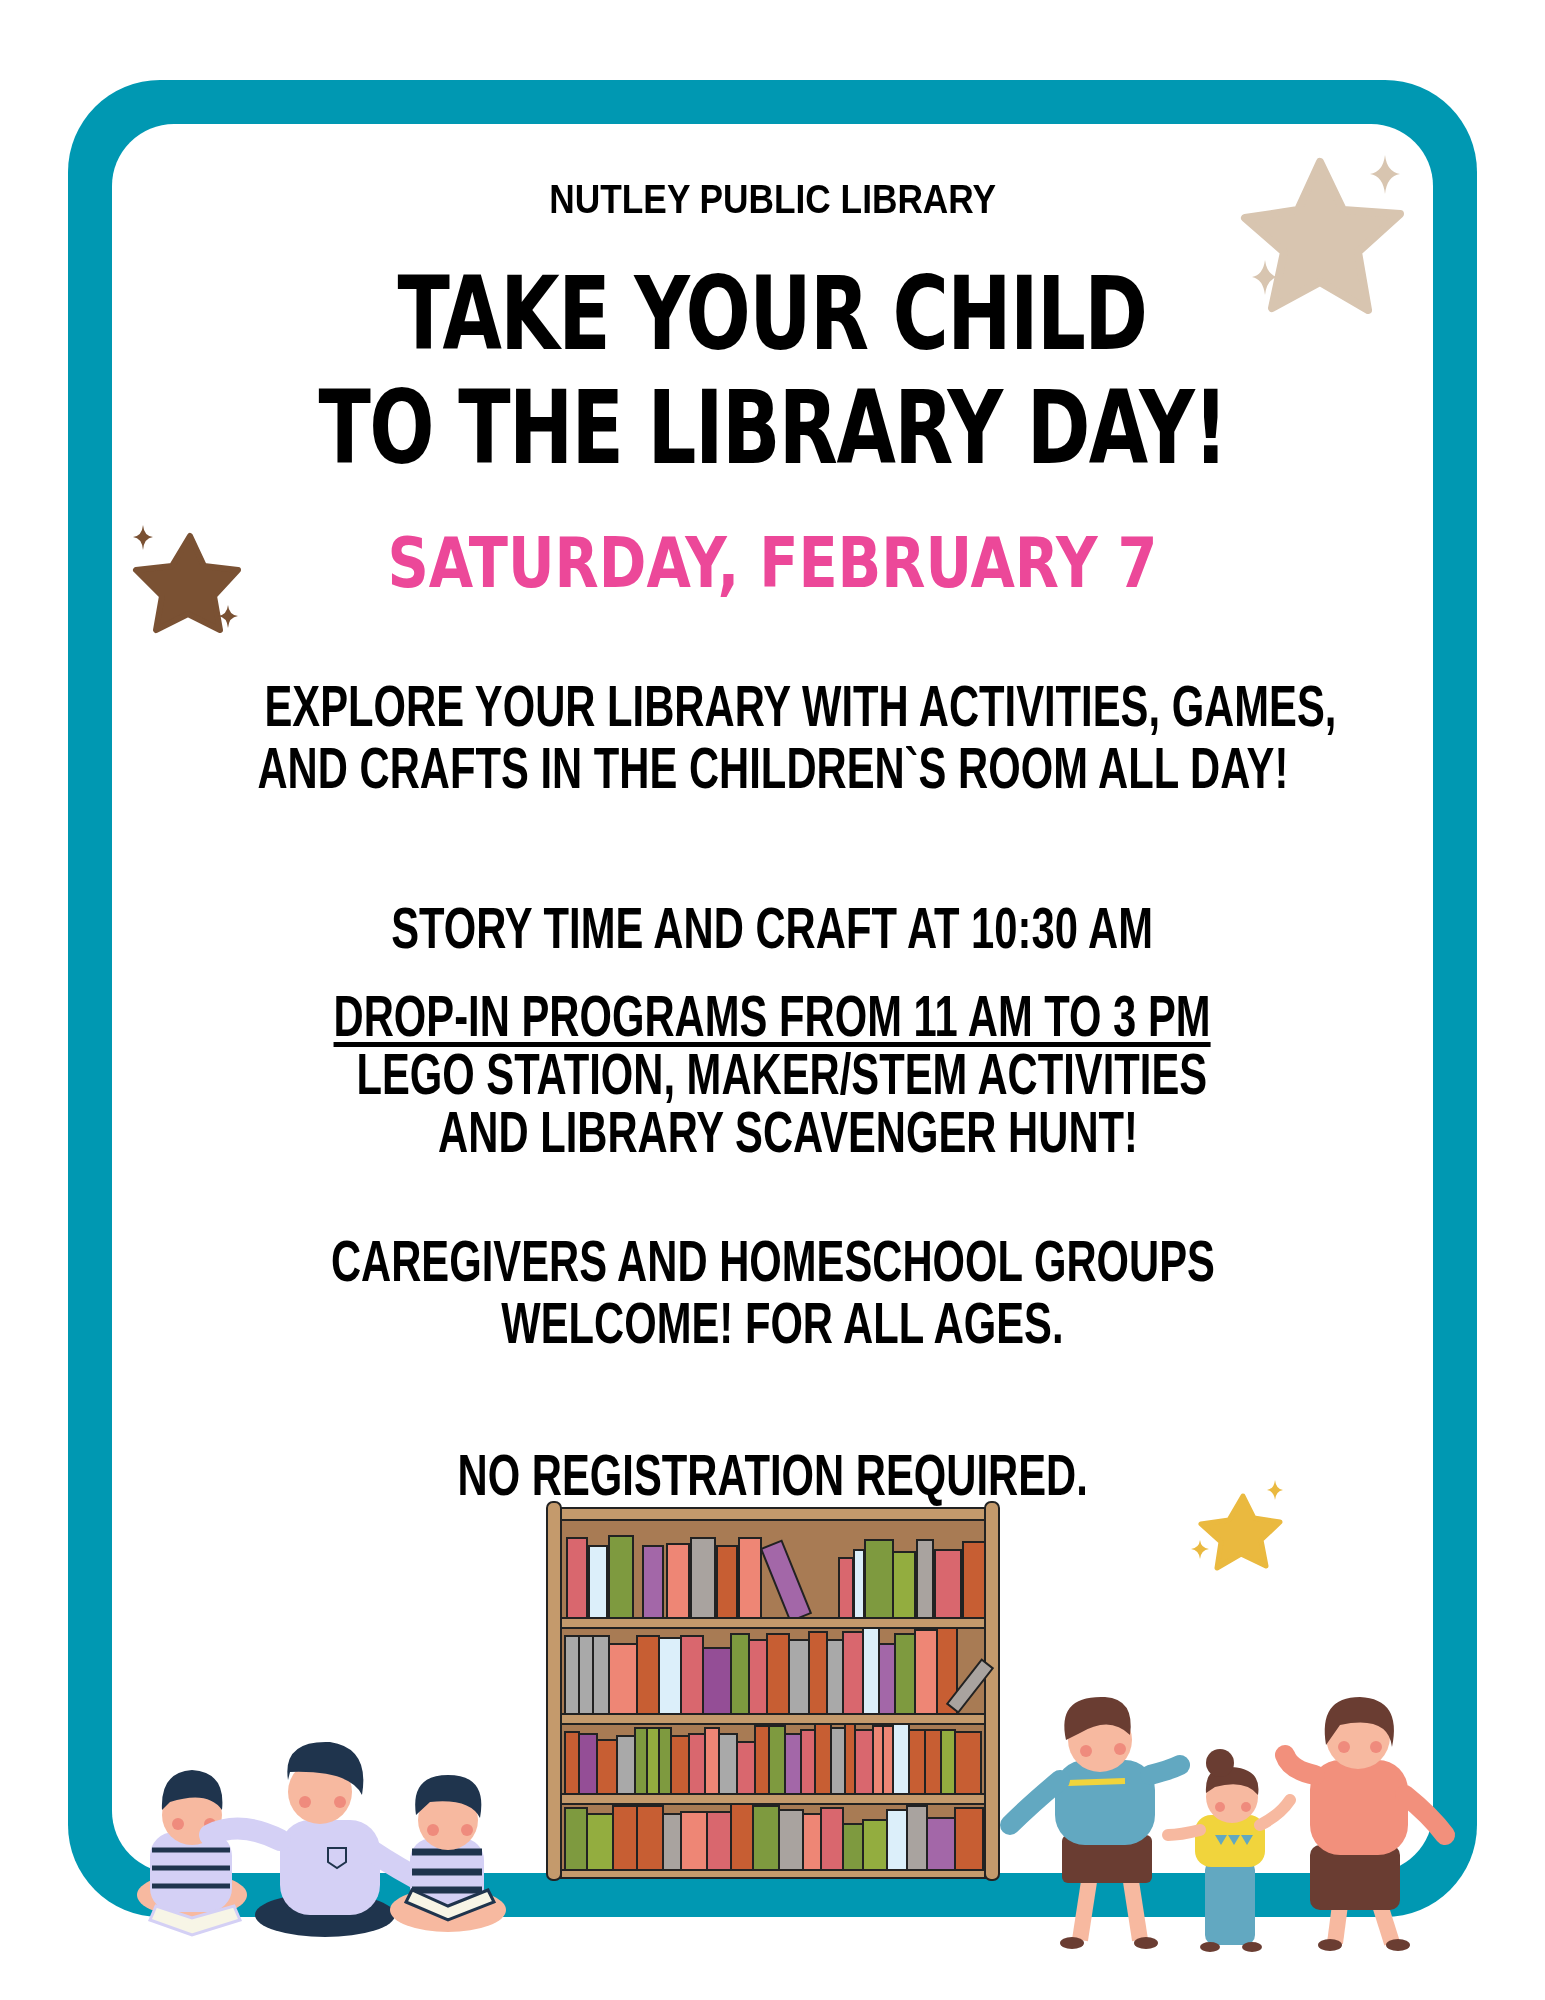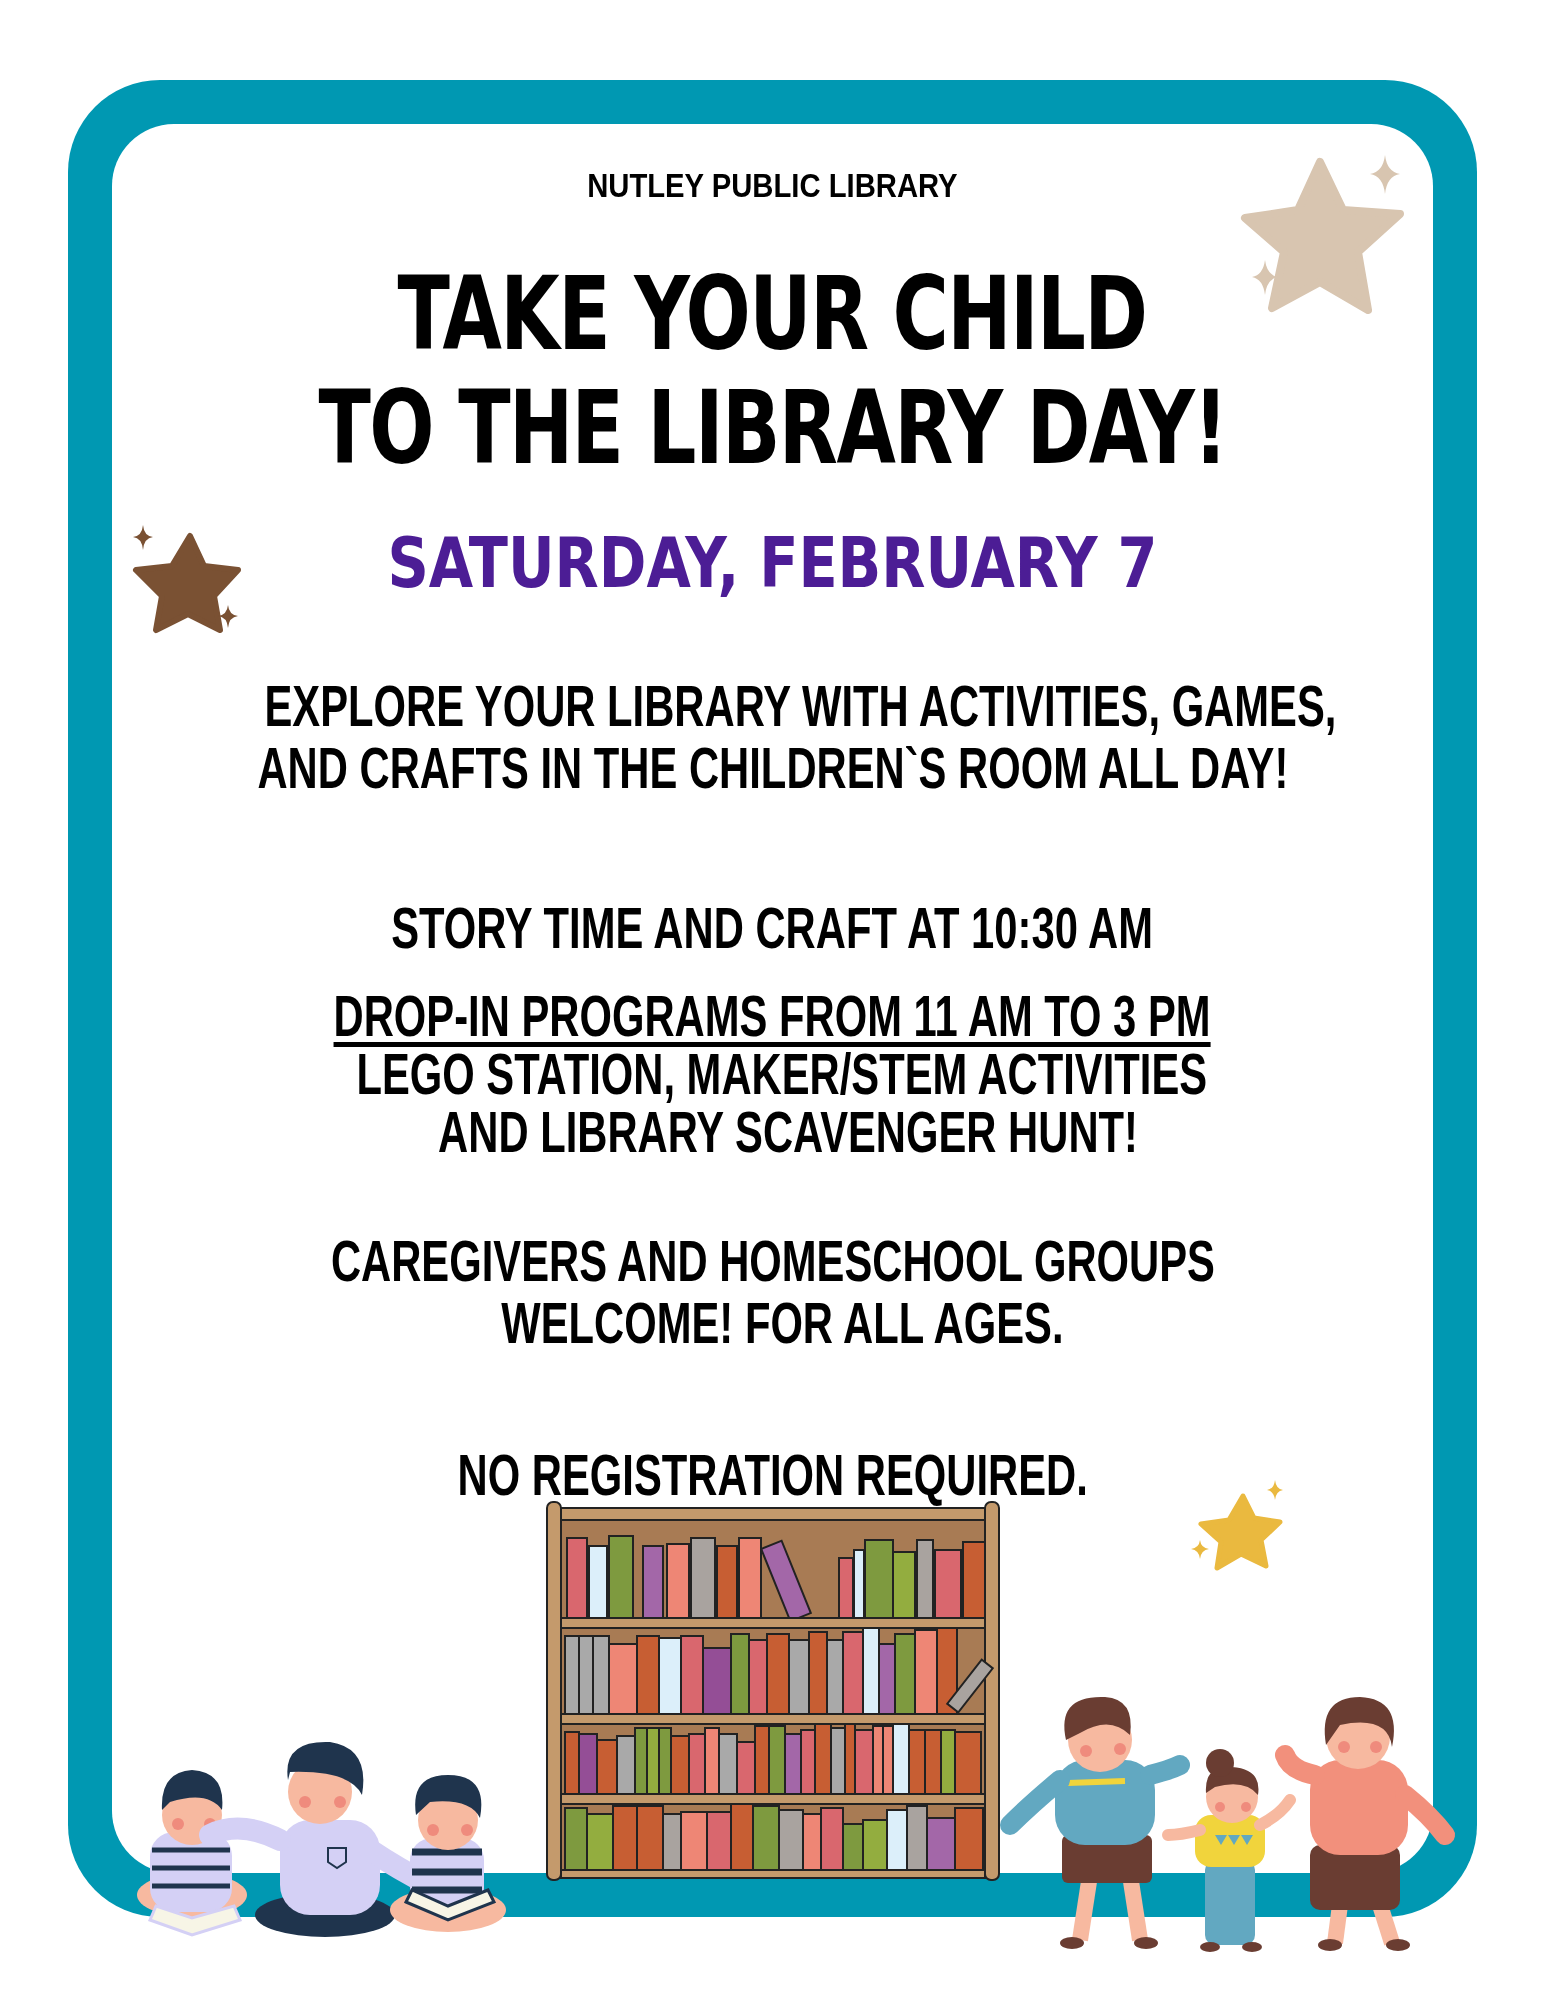--- a/index.html
+++ b/index.html
@@ -1,27 +1,27 @@
 <!DOCTYPE html>
 <html><head>
 <meta charset="utf-8">
 <style>
   html, body { margin:0; padding:0; background:#ffffff; }
   body { width:1545px; height:2000px; position:relative; overflow:hidden; font-family:"Liberation Sans", sans-serif; }
   .frame { position:absolute; left:68px; top:80px; width:1409px; height:1837px; background:#0098B2; border-radius:92px; }
   .inner { position:absolute; left:112px; top:124px; width:1321px; height:1749px; background:#ffffff; border-radius:62px; }
   .line { position:absolute; left:0; width:1545px; text-align:center; white-space:nowrap; color:#000; font-weight:bold; }
   .line span { display:inline-block; transform-origin:center; }
-  .org { top:166px; font-size:34px; }
+  .org { top:176px; font-size:41px; }
   .org span { transform:scaleX(0.86); }
   .title { font-family:"DejaVu Sans", sans-serif; font-weight:bold; font-size:96px; letter-spacing:-2px; }
   .title span { transform:scaleX(0.80) scaleY(1.05); }
   .t1 { top:258px; }
   .t2 { top:372px; }
-  .date { top:522px; font-family:"DejaVu Sans", sans-serif; font-size:70px; color:#4c1d95; }
+  .date { top:522px; font-family:"DejaVu Sans", sans-serif; font-size:70px; color:#ec4899; }
   .date span { transform:scaleX(0.82); }
   .body { font-size:58px; line-height:62px; }
   .body span { transform:scaleX(0.72); }
   .b1 { top:675px;text-align:right; } .b2 { top:737px; }
   .b3 { top:897px; }
   .b4 { top:985px; }
   .b4 span { text-decoration:underline; text-decoration-thickness:5px; text-underline-offset:6px; }
   .b5 { top:1043px;padding-left:9px; } .b6 { top:1101px;margin-left:16px; }
   .b7 { top:1230px; } .b8 { top:1292px;padding-left:10px; }
   .b9 { top:1420px;margin-top:24px; }

